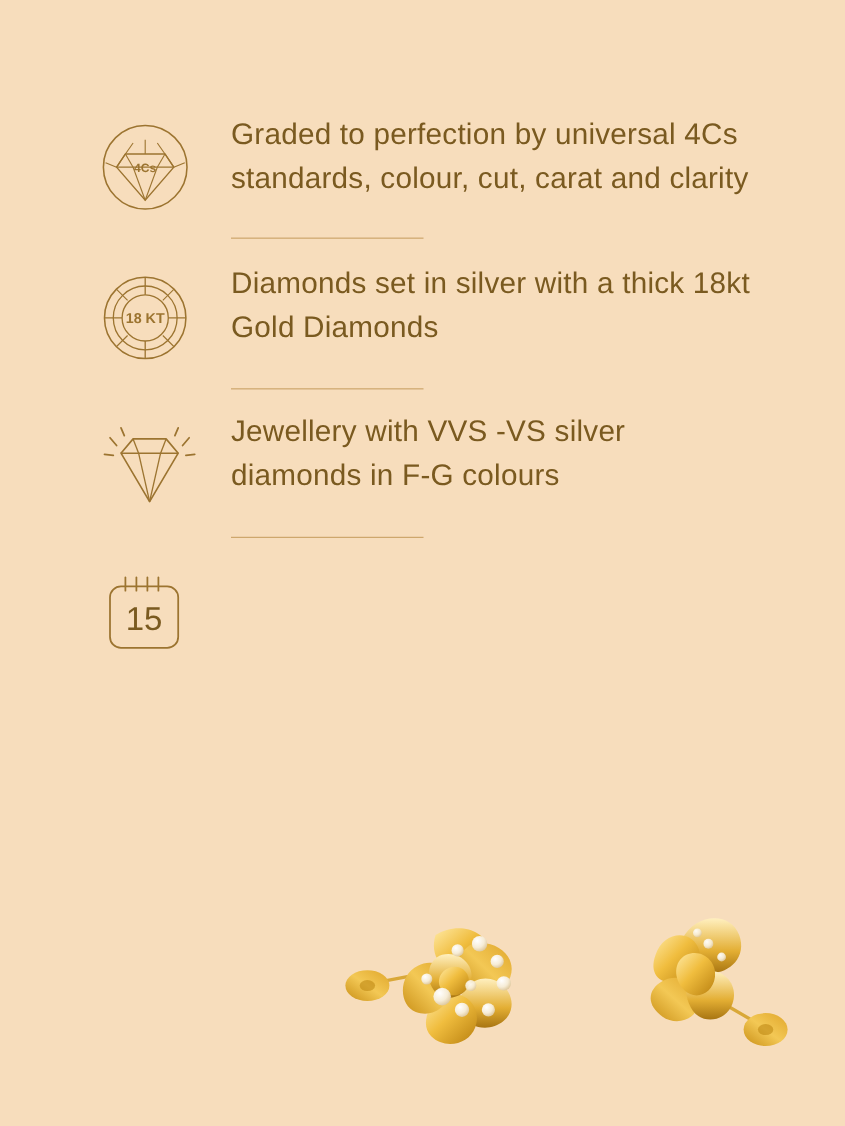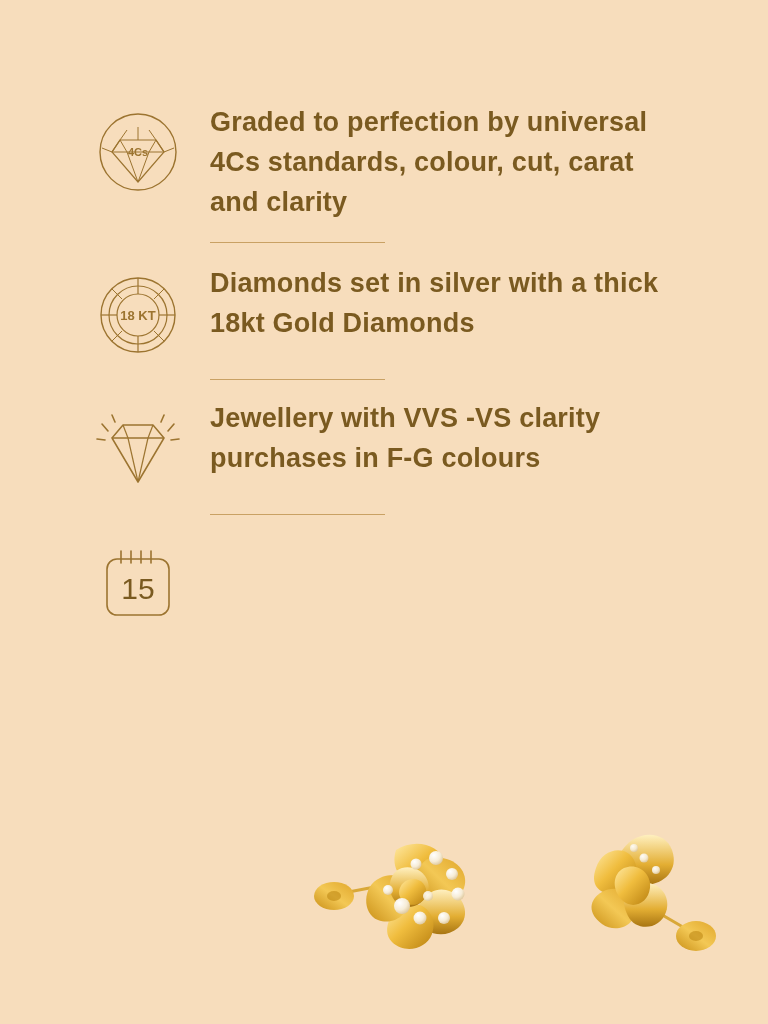--- a/index.html
+++ b/index.html
@@ -32,31 +32,30 @@
   .feature-row {
     display: flex;
     align-items: flex-start;
     gap: 22px;
   }
 
   .icon-cell {
     width: 100px;
     min-width: 100px;
     display: flex;
-    justify-content: center;
     align-items: flex-start;
     padding-top: 8px;
   }
 
   .feature-text {
     color: #7a5a20;
     font-size: 27px;
     line-height: 40px;
     letter-spacing: 0.2px;
-    font-weight: 700;
+    font-weight: 400;
     padding-top: 0px;
   }
 
   .divider-row {
     display: flex;
   }
   .divider-spacer {
     width: 122px;
     min-width: 122px;
   }
@@ -153,21 +152,21 @@
           <line x1="58" y1="32" x2="48" y2="76" stroke="#9c7430" stroke-width="1.2"></line>
           <line x1="22" y1="32" x2="38" y2="32" stroke="#9c7430" stroke-width="0"></line>
           <line x1="12" y1="18" x2="18" y2="25" stroke="#9c7430" stroke-width="1.6" stroke-linecap="round"></line>
           <line x1="7" y1="33" x2="15" y2="34" stroke="#9c7430" stroke-width="1.6" stroke-linecap="round"></line>
           <line x1="22" y1="9" x2="25" y2="16" stroke="#9c7430" stroke-width="1.6" stroke-linecap="round"></line>
           <line x1="84" y1="18" x2="78" y2="25" stroke="#9c7430" stroke-width="1.6" stroke-linecap="round"></line>
           <line x1="89" y1="33" x2="81" y2="34" stroke="#9c7430" stroke-width="1.6" stroke-linecap="round"></line>
           <line x1="74" y1="9" x2="71" y2="16" stroke="#9c7430" stroke-width="1.6" stroke-linecap="round"></line>
         </svg>
       </div>
-      <div class="feature-text">Jewellery with VVS -VS clarity purchases in F-G colours</div>
+      <div class="feature-text">Jewellery with VVS -VS silver diamonds in F-G colours</div>
     </div>
 
     <div class="divider-row">
       <div class="divider-spacer"></div>
       <div class="divider"></div>
     </div>
 
     <div class="feature-row row-15">
       <div class="icon-cell">
         <svg width="86" height="80" viewBox="0 0 86 80" fill="none" aria-hidden="true">

